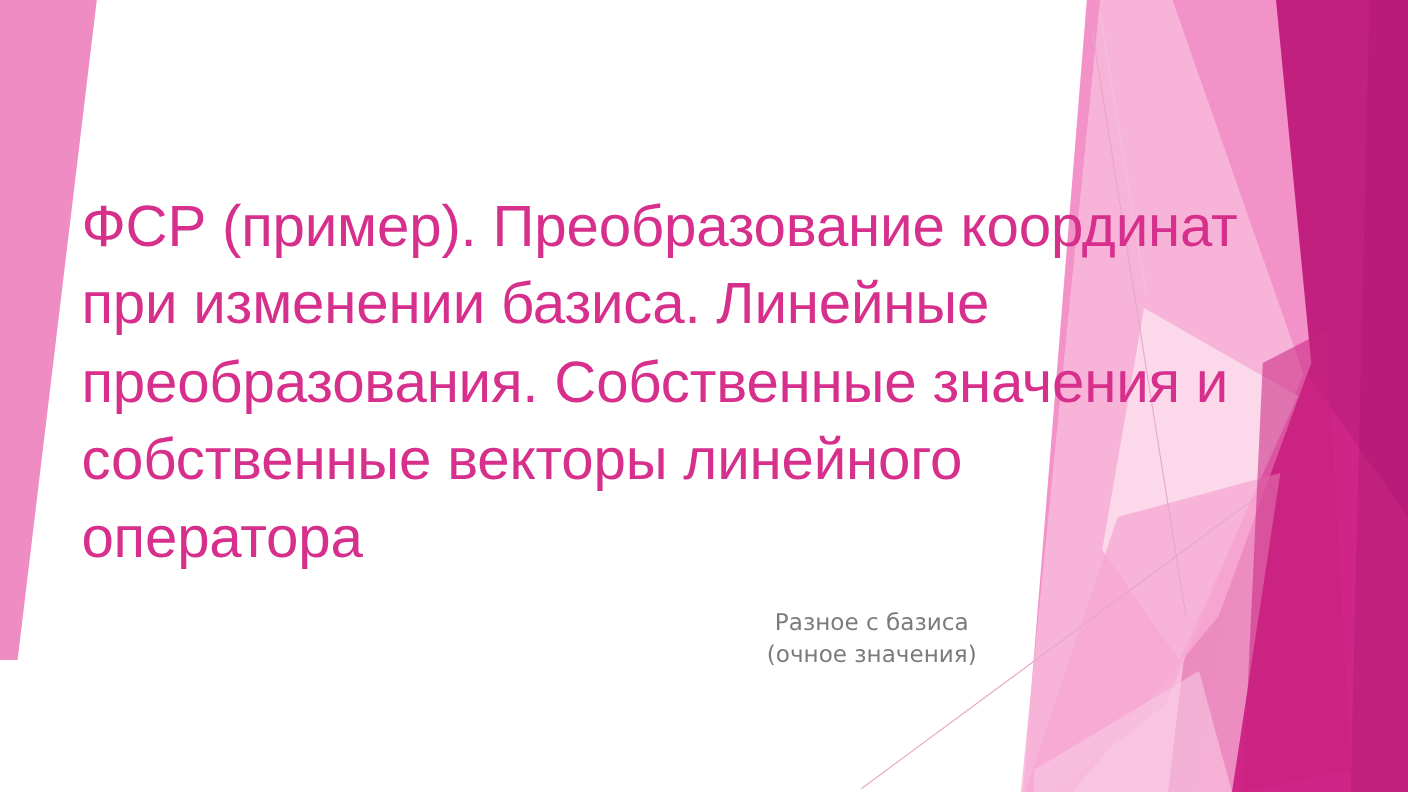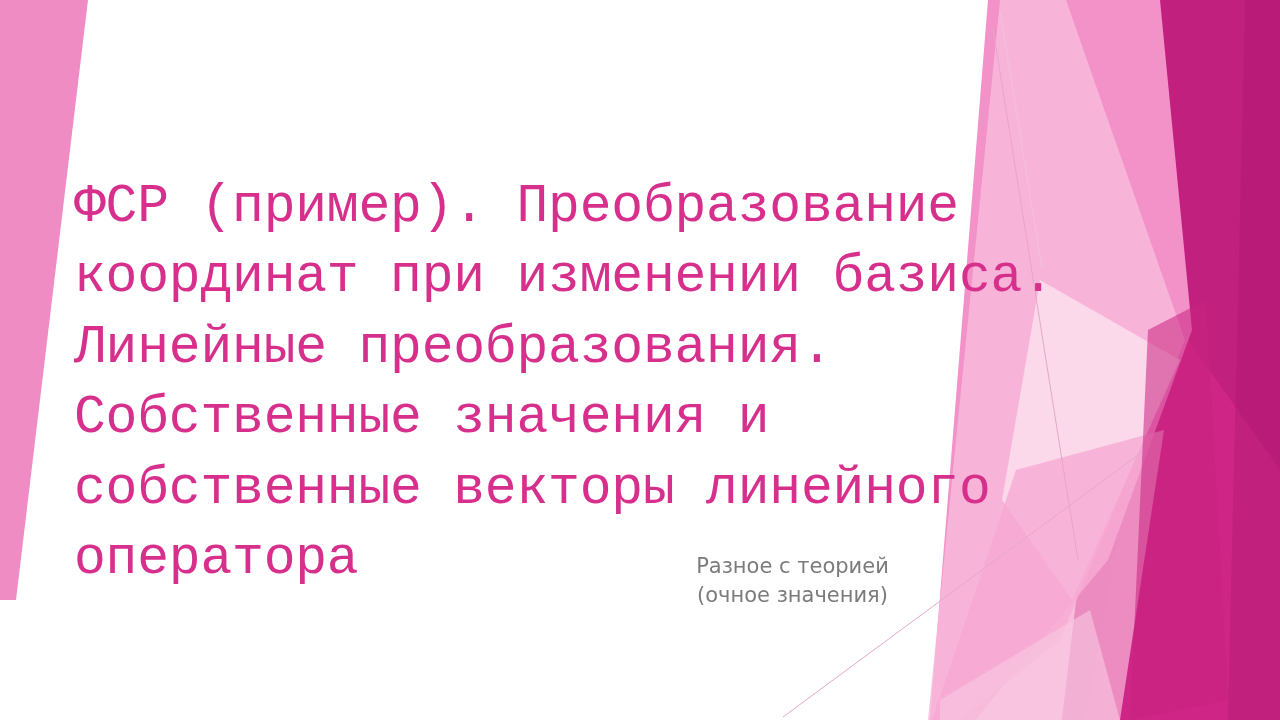--- a/index.html
+++ b/index.html
@@ -30,21 +30,21 @@
     top: 172px;
     width: 1060px;
   }
   #slide-title {
     margin: 0;
     font-weight: 400;
     font-size: 53px;
     line-height: 1.33;
     letter-spacing: -0.2px;
     color: #D6308C;
-    font-family: Liberation Mono, monospace;
+    font-family: Liberation Sans, sans-serif;
   }
   #subtitle-block {
     position: absolute;
     left: 620px;
     top: 552px;
     width: 345px;
     text-align: center;
   }
   .subtitle-line {
     display: block;
@@ -91,17 +91,17 @@
     <line x1="783" y1="717" x2="1142" y2="452" stroke="#E4A8C8" stroke-width="1"></line>
 
     <line x1="1000" y1="12" x2="1042" y2="268" stroke="#EFC3DC" stroke-width="1"></line>
   </svg>
 
   <div id="title-block">
     <h1 id="slide-title">ФСР (пример). Преобразование координат при изменении базиса. Линейные преобразования. Собственные значения и собственные векторы линейного оператора</h1>
   </div>
 
   <div id="subtitle-block">
-    <span class="subtitle-line">Разное с теорией</span>
+    <span class="subtitle-line">Разное с базиса</span>
     <span class="subtitle-line">(очное значения)</span>
   </div>
 
 </div>
 
 </body></html>

